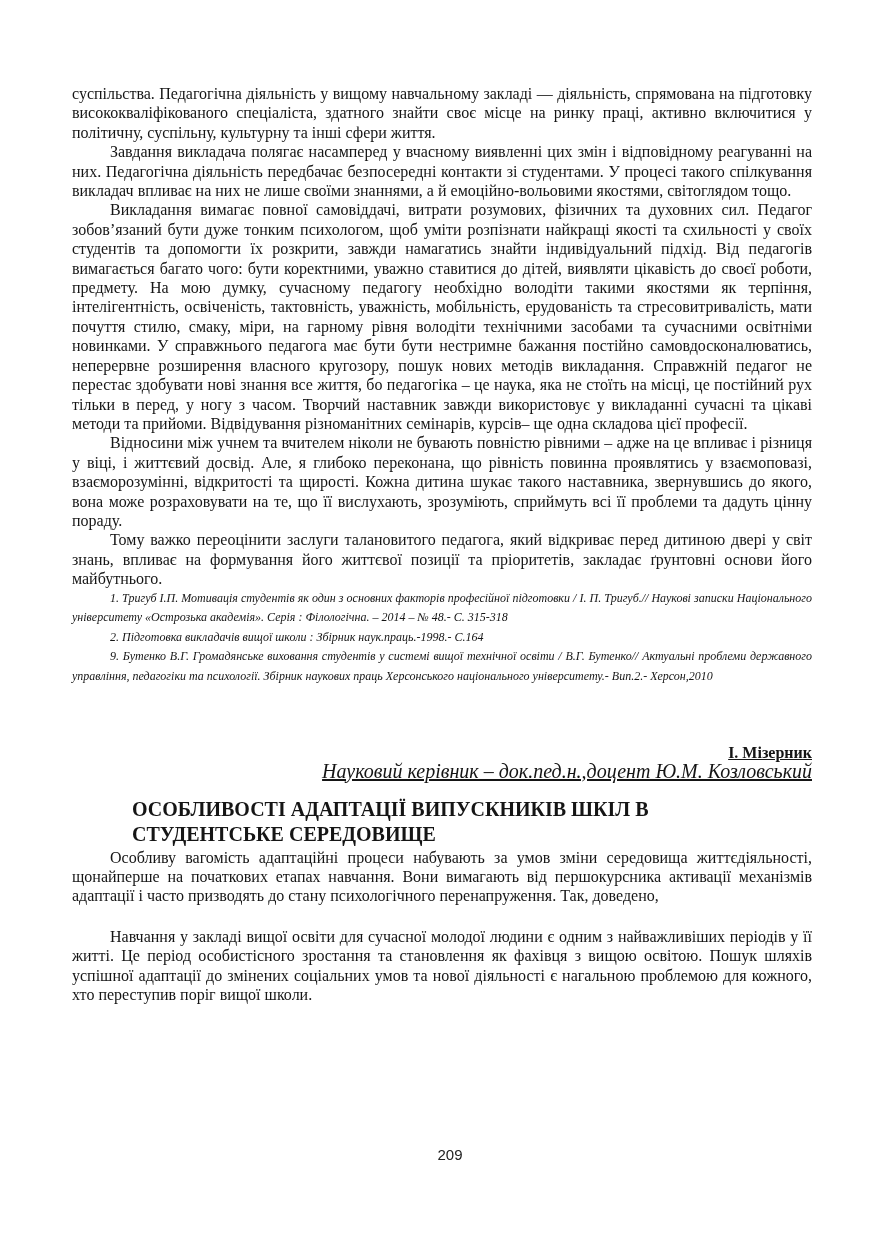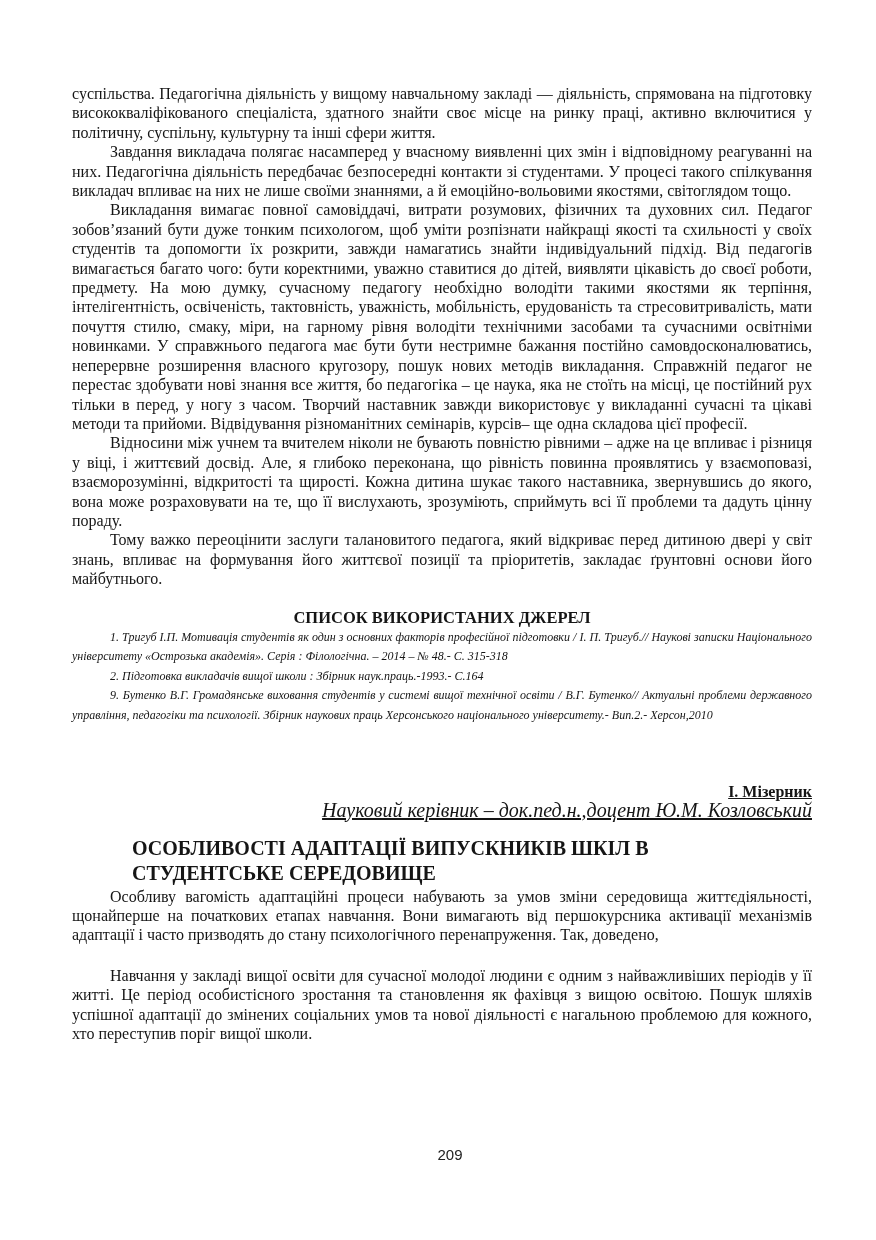--- a/index.html
+++ b/index.html
@@ -82,23 +82,22 @@
 
   <section>
     <p class="body cont">суспільства. Педагогічна діяльність у вищому навчальному закладі — діяльність, спрямована на підготовку висококваліфікованого спеціаліста, здатного знайти своє місце на ринку праці, активно включитися у політичну, суспільну, культурну та інші сфери життя.</p>
     <p class="body ind">Завдання викладача полягає насамперед у вчасному виявленні цих змін і відповідному реагуванні на них. Педагогічна діяльність передбачає безпосередні контакти зі студентами. У процесі такого спілкування викладач впливає на них не лише своїми знаннями, а й емоційно-вольовими якостями, світоглядом тощо.</p>
     <p class="body ind">Викладання вимагає повної самовіддачі, витрати розумових, фізичних та духовних сил. Педагог зобов’язаний бути дуже тонким психологом, щоб уміти розпізнати найкращі якості та схильності у своїх студентів та допомогти їх розкрити, завжди намагатись знайти індивідуальний підхід. Від педагогів вимагається багато чого: бути коректними, уважно ставитися до дітей, виявляти цікавість до своєї роботи, предмету. На мою думку, сучасному педагогу необхідно володіти такими якостями як терпіння, інтелігентність, освіченість, тактовність, уважність, мобільність, ерудованість та стресовитривалість, мати почуття стилю, смаку, міри, на гарному рівня володіти технічними засобами та сучасними освітніми новинками. У справжнього педагога має бути бути нестримне бажання постійно самовдосконалюватись, неперервне розширення власного кругозору, пошук нових методів викладання. Справжній педагог не перестає здобувати нові знання все життя, бо педагогіка – це наука, яка не стоїть на місці, це постійний рух тільки в перед, у ногу з часом. Творчий наставник завжди використовує у викладанні сучасні та цікаві методи та прийоми. Відвідування різноманітних семінарів, курсів– ще одна складова цієї професії.</p>
     <p class="body ind">Відносини між учнем та вчителем ніколи не бувають повністю рівними – адже на це впливає і різниця у віці, і життєвий досвід. Але, я глибоко переконана, що рівність повинна проявлятись у взаємоповазі, взаєморозумінні, відкритості та щирості. Кожна дитина шукає такого наставника, звернувшись до якого, вона може розраховувати на те, що її вислухають, зрозуміють, сприймуть всі її проблеми та дадуть цінну пораду.</p>
     <p class="body ind">Тому важко переоцінити заслуги талановитого педагога, який відкриває перед дитиною двері у світ знань, впливає на формування його життєвої позиції та пріоритетів, закладає ґрунтовні основи його майбутнього.</p>
   </section>
 
   <section>
-    <h2 class="refs-heading">СПИСОК ВИКОРИСТАНИХ ДЖЕРЕЛ</h2>
     <p class="ref">1. Тригуб І.П. Мотивація студентів як один з основних факторів професійної підготовки / І. П. Тригуб.// Наукові записки Національного університету «Острозька академія». Серія : Філологічна. – 2014 – № 48.- С. 315-318</p>
-    <p class="ref">2. Підготовка викладачів вищої школи : Збірник наук.праць.-1993.- С.164</p>
+    <p class="ref">2. Підготовка викладачів вищої школи : Збірник наук.праць.-1998.- С.164</p>
     <p class="ref">9. Бутенко В.Г. Громадянське виховання студентів у системі вищої технічної освіти / В.Г. Бутенко// Актуальні проблеми державного управління, педагогіки та психології. Збірник наукових праць Херсонського національного університету.- Вип.2.- Херсон,2010</p>
   </section>
 
   <section>
     <div class="byline">
       <p class="author">І. Мізерник</p>
       <p class="supervisor">Науковий керівник – док.пед.н.,доцент Ю.М. Козловський</p>
     </div>
     <h1 class="title">ОСОБЛИВОСТІ АДАПТАЦІЇ ВИПУСКНИКІВ ШКІЛ В СТУДЕНТСЬКЕ СЕРЕДОВИЩЕ</h1>
     <p class="body ind">Особливу вагомість адаптаційні процеси набувають за умов зміни середовища життєдіяльності, щонайперше на початкових етапах навчання. Вони вимагають від першокурсника активації механізмів адаптації і часто призводять до стану психологічного перенапруження. Так, доведено,</p>

